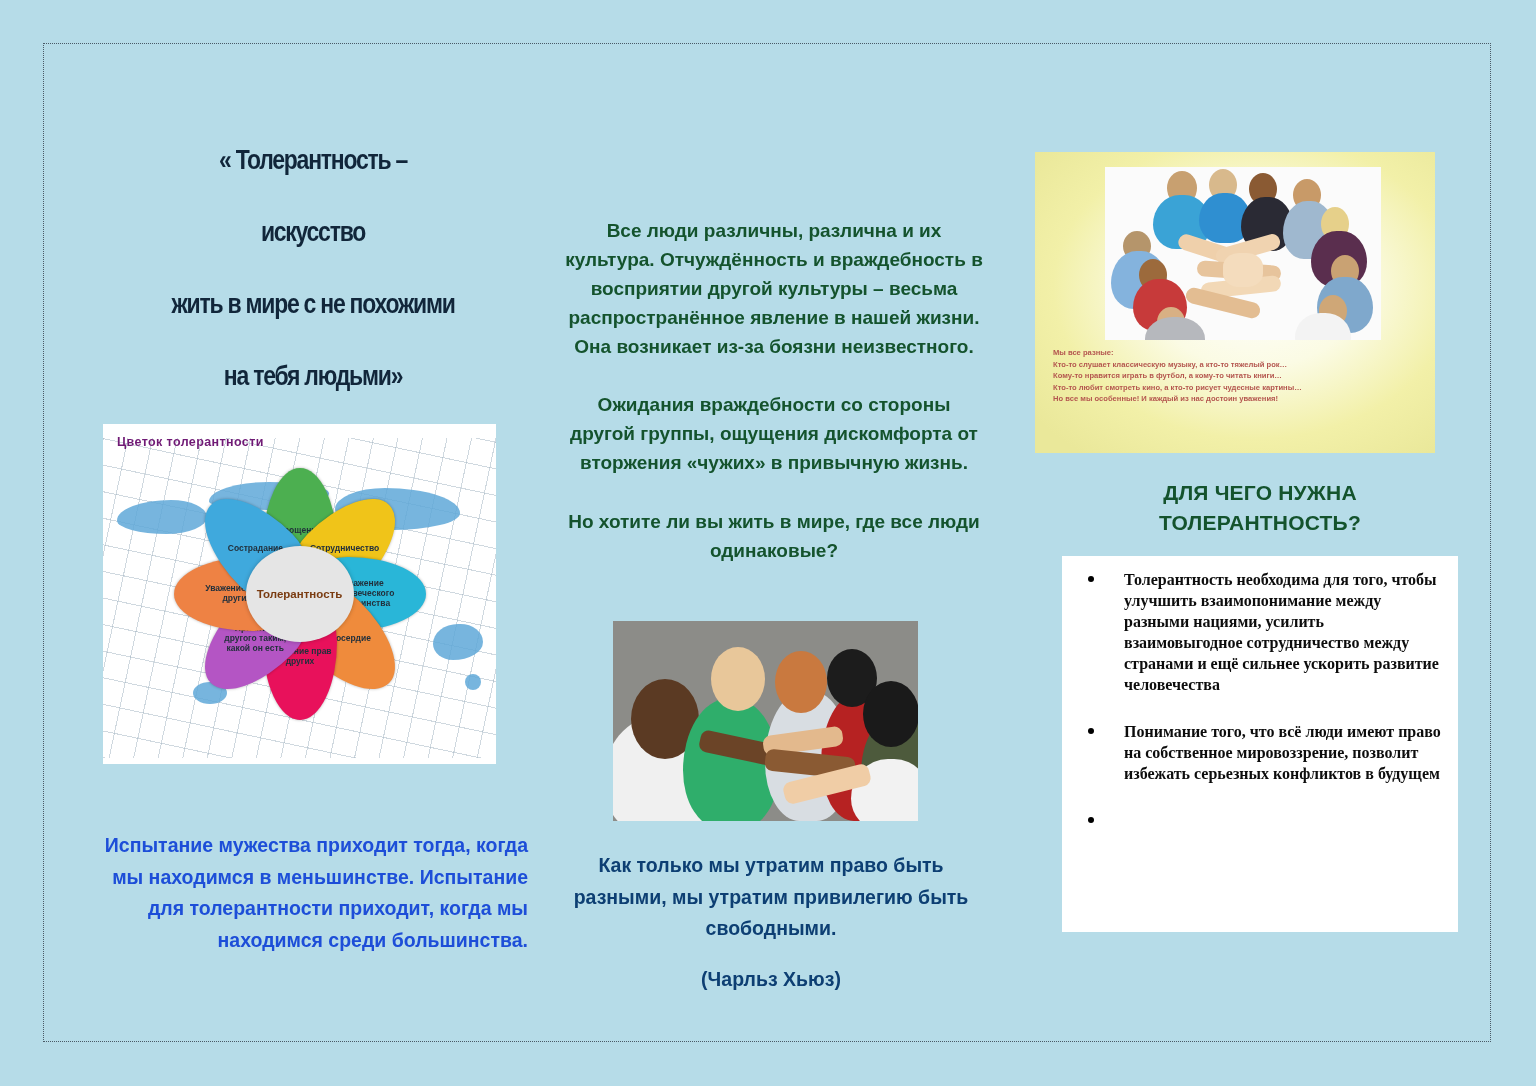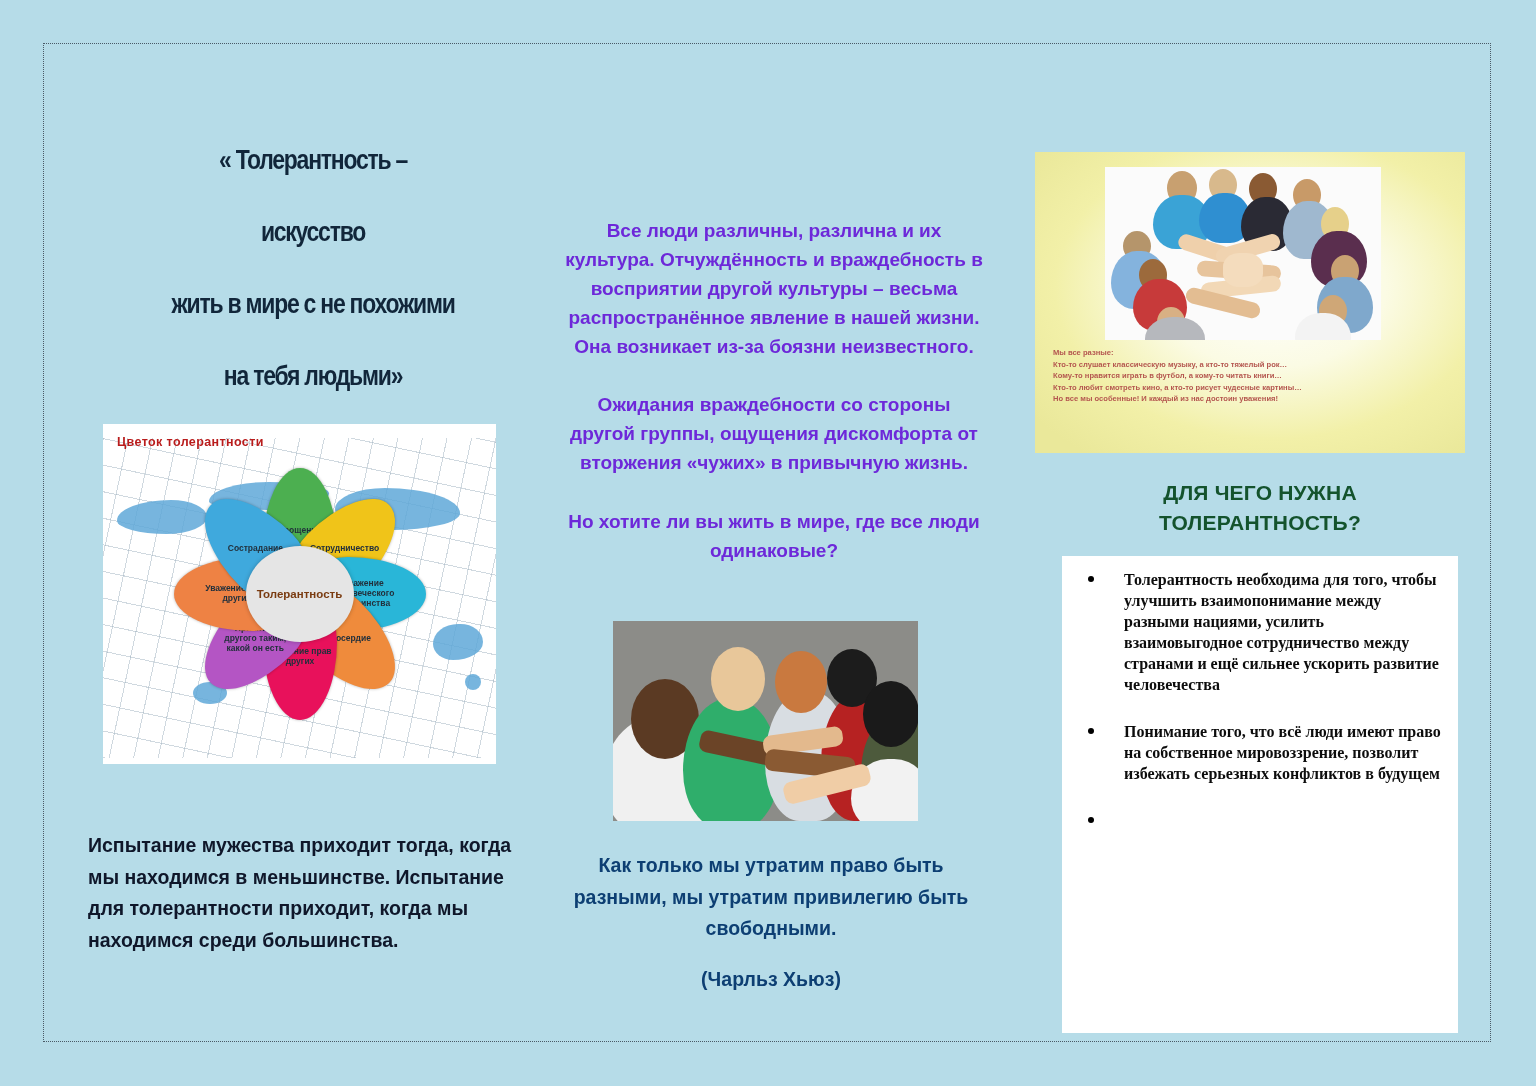--- a/index.html
+++ b/index.html
@@ -31,21 +31,21 @@
   .poster-title .tl{display:block;margin-bottom:44px;white-space:nowrap;}
   .poster-title .tl:last-child{margin-bottom:0;}
 
   
   .flower-box{
     position:absolute;left:103px;top:424px;width:393px;height:340px;
     background:#ffffff;overflow:hidden;
   }
   .flower-caption{
     position:absolute;left:14px;top:11px;
-    font-size:12.5px;font-weight:bold;color:#b91c1c;
+    font-size:12.5px;font-weight:bold;color:#701a75;
     letter-spacing:0.4px;z-index:8;
   }
   .globe{
     position:absolute;left:0;top:14px;width:393px;height:320px;
     background:
       repeating-linear-gradient(12deg, rgba(150,170,185,.45) 0 1px, transparent 1px 26px),
       repeating-linear-gradient(102deg, rgba(150,170,185,.45) 0 1px, transparent 1px 24px);
   }
   .continent{position:absolute;background:#5fa8d8;opacity:.85;}
   .c1{left:14px;top:62px;width:90px;height:34px;border-radius:60% 40% 45% 55%/60% 50% 50% 40%;}
@@ -76,28 +76,28 @@
     position:absolute;left:50%;top:50%;
     width:108px;height:96px;margin-left:-54px;margin-top:-48px;
     background:#fff200;border-radius:50%;
     display:flex;align-items:center;justify-content:center;
     box-shadow:0 0 4px rgba(0,0,0,.25);z-index:6;
   }
   .core span{font-size:11.5px;font-weight:bold;color:#7a3b10;}
 
   .quote-left{
     position:absolute;left:88px;top:830px;width:440px;
-    text-align:left;color:#0f172a;font-weight:bold;
+    text-align:right;color:#1d4ed8;font-weight:bold;
     font-size:19.5px;line-height:1.62;
   }
 
   
   .col-mid{position:absolute;left:565px;top:198px;width:418px;}
   .mid-p{
-    text-align:center;color:#6d28d9;font-weight:bold;
+    text-align:center;color:#14532d;font-weight:bold;
     font-size:19px;line-height:1.52;margin-bottom:30px;
   }
   .mid-photo{
     position:absolute;left:613px;top:621px;width:305px;height:200px;
     background:#8c8c88;overflow:hidden;
   }
   .quote-mid{
     position:absolute;left:556px;top:850px;width:430px;
     text-align:center;color:#0d3f73;font-weight:bold;
     font-size:19.5px;line-height:1.62;
@@ -106,39 +106,38 @@
     position:absolute;left:556px;top:968px;width:430px;
     text-align:center;color:#0d3f73;font-weight:bold;font-size:19.5px;
   }
 
   
   .poster-img{
     position:absolute;left:1035px;top:152px;width:400px;height:301px;
     background:
       radial-gradient(ellipse 70% 70% at 55% 45%, #ffffff 0%, #fbfbe4 38%, #f2f0a8 72%, #eae89a 100%);
     overflow:hidden;
-    padding-left:30px;
   }
   .hands-photo{
     position:absolute;left:70px;top:15px;width:276px;height:173px;
     background:#e8e2dc;overflow:hidden;
   }
   .poster-caption{
     position:absolute;left:18px;top:195px;right:16px;
     font-size:7.6px;line-height:1.52;color:#b4564f;font-weight:600;
   }
   .poster-caption .ct{display:block;white-space:nowrap;}
 
   .right-head{
     position:absolute;left:1062px;top:478px;width:396px;
     text-align:center;color:#14532d;font-weight:bold;
     font-size:21px;line-height:1.42;letter-spacing:.2px;
   }
   .bullet-panel{
-    position:absolute;left:1062px;top:556px;width:396px;height:477px;
+    position:absolute;left:1062px;top:556px;width:396px;height:376px;
     background:#ffffff;overflow:hidden;
   }
   .bullet-list{margin:0;padding:14px 14px 0 18px;list-style:none;}
   .bullet-li{
     position:relative;padding-left:44px;margin-bottom:26px;
     font-family:"Liberation Serif", serif;
     font-weight:bold;font-size:16px;line-height:1.31;color:#0d0d0d;
   }
   .bullet-dot{
     position:absolute;left:8px;top:6px;width:6px;height:6px;

